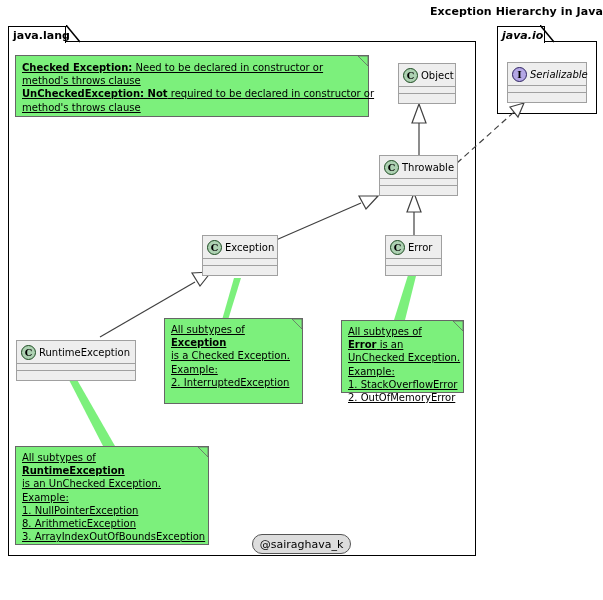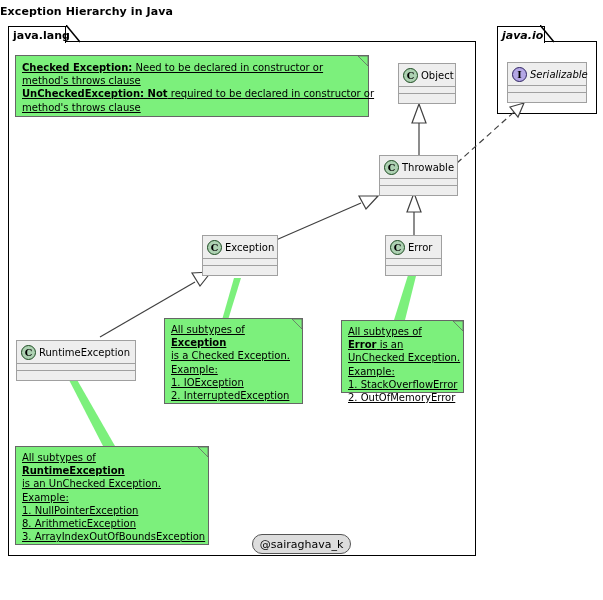--- a/index.html
+++ b/index.html
@@ -20,21 +20,21 @@
     left: 0; top: 0;
     width: 603px;
     height: 600px;
   }
   .abs { position: absolute; }
 
   
   #diagram-title {
     left: 0; top: 5px;
     width: 603px;
-    text-align: left;
+    text-align: right;
     font-size: 11px;
     font-weight: bold;
     color: #000;
     letter-spacing: 0.1px;
   }
 
   
   .package {
     border: 1.5px solid #000000;
     background: transparent;
@@ -265,21 +265,20 @@
   </div>
 
   <div class="abs note" style="left:164px; top:318px; width:139px; height:86px;">
     <svg class="fold-corner" viewBox="0 0 10 10">
       <polygon points="0,0 10,10 10,0" fill="#7cf07c" stroke="#666" stroke-width="0.8"></polygon>
     </svg>
     <div>All subtypes of</div>
     <div><b>Exception</b></div>
     <div><span>is a </span><u>Checked Exception</u><span>.</span></div>
     <div>Example:</div>
-    <div>1. IOException</div>
     <div>2. InterruptedException</div>
   </div>
 
   <div class="abs note" style="left:341px; top:320px; width:123px; height:73px;">
     <svg class="fold-corner" viewBox="0 0 10 10">
       <polygon points="0,0 10,10 10,0" fill="#7cf07c" stroke="#666" stroke-width="0.8"></polygon>
     </svg>
     <div>All subtypes of</div>
     <div><b>Error</b><span> is an</span></div>
     <div><u>UnChecked Exception</u><span>.</span></div>

